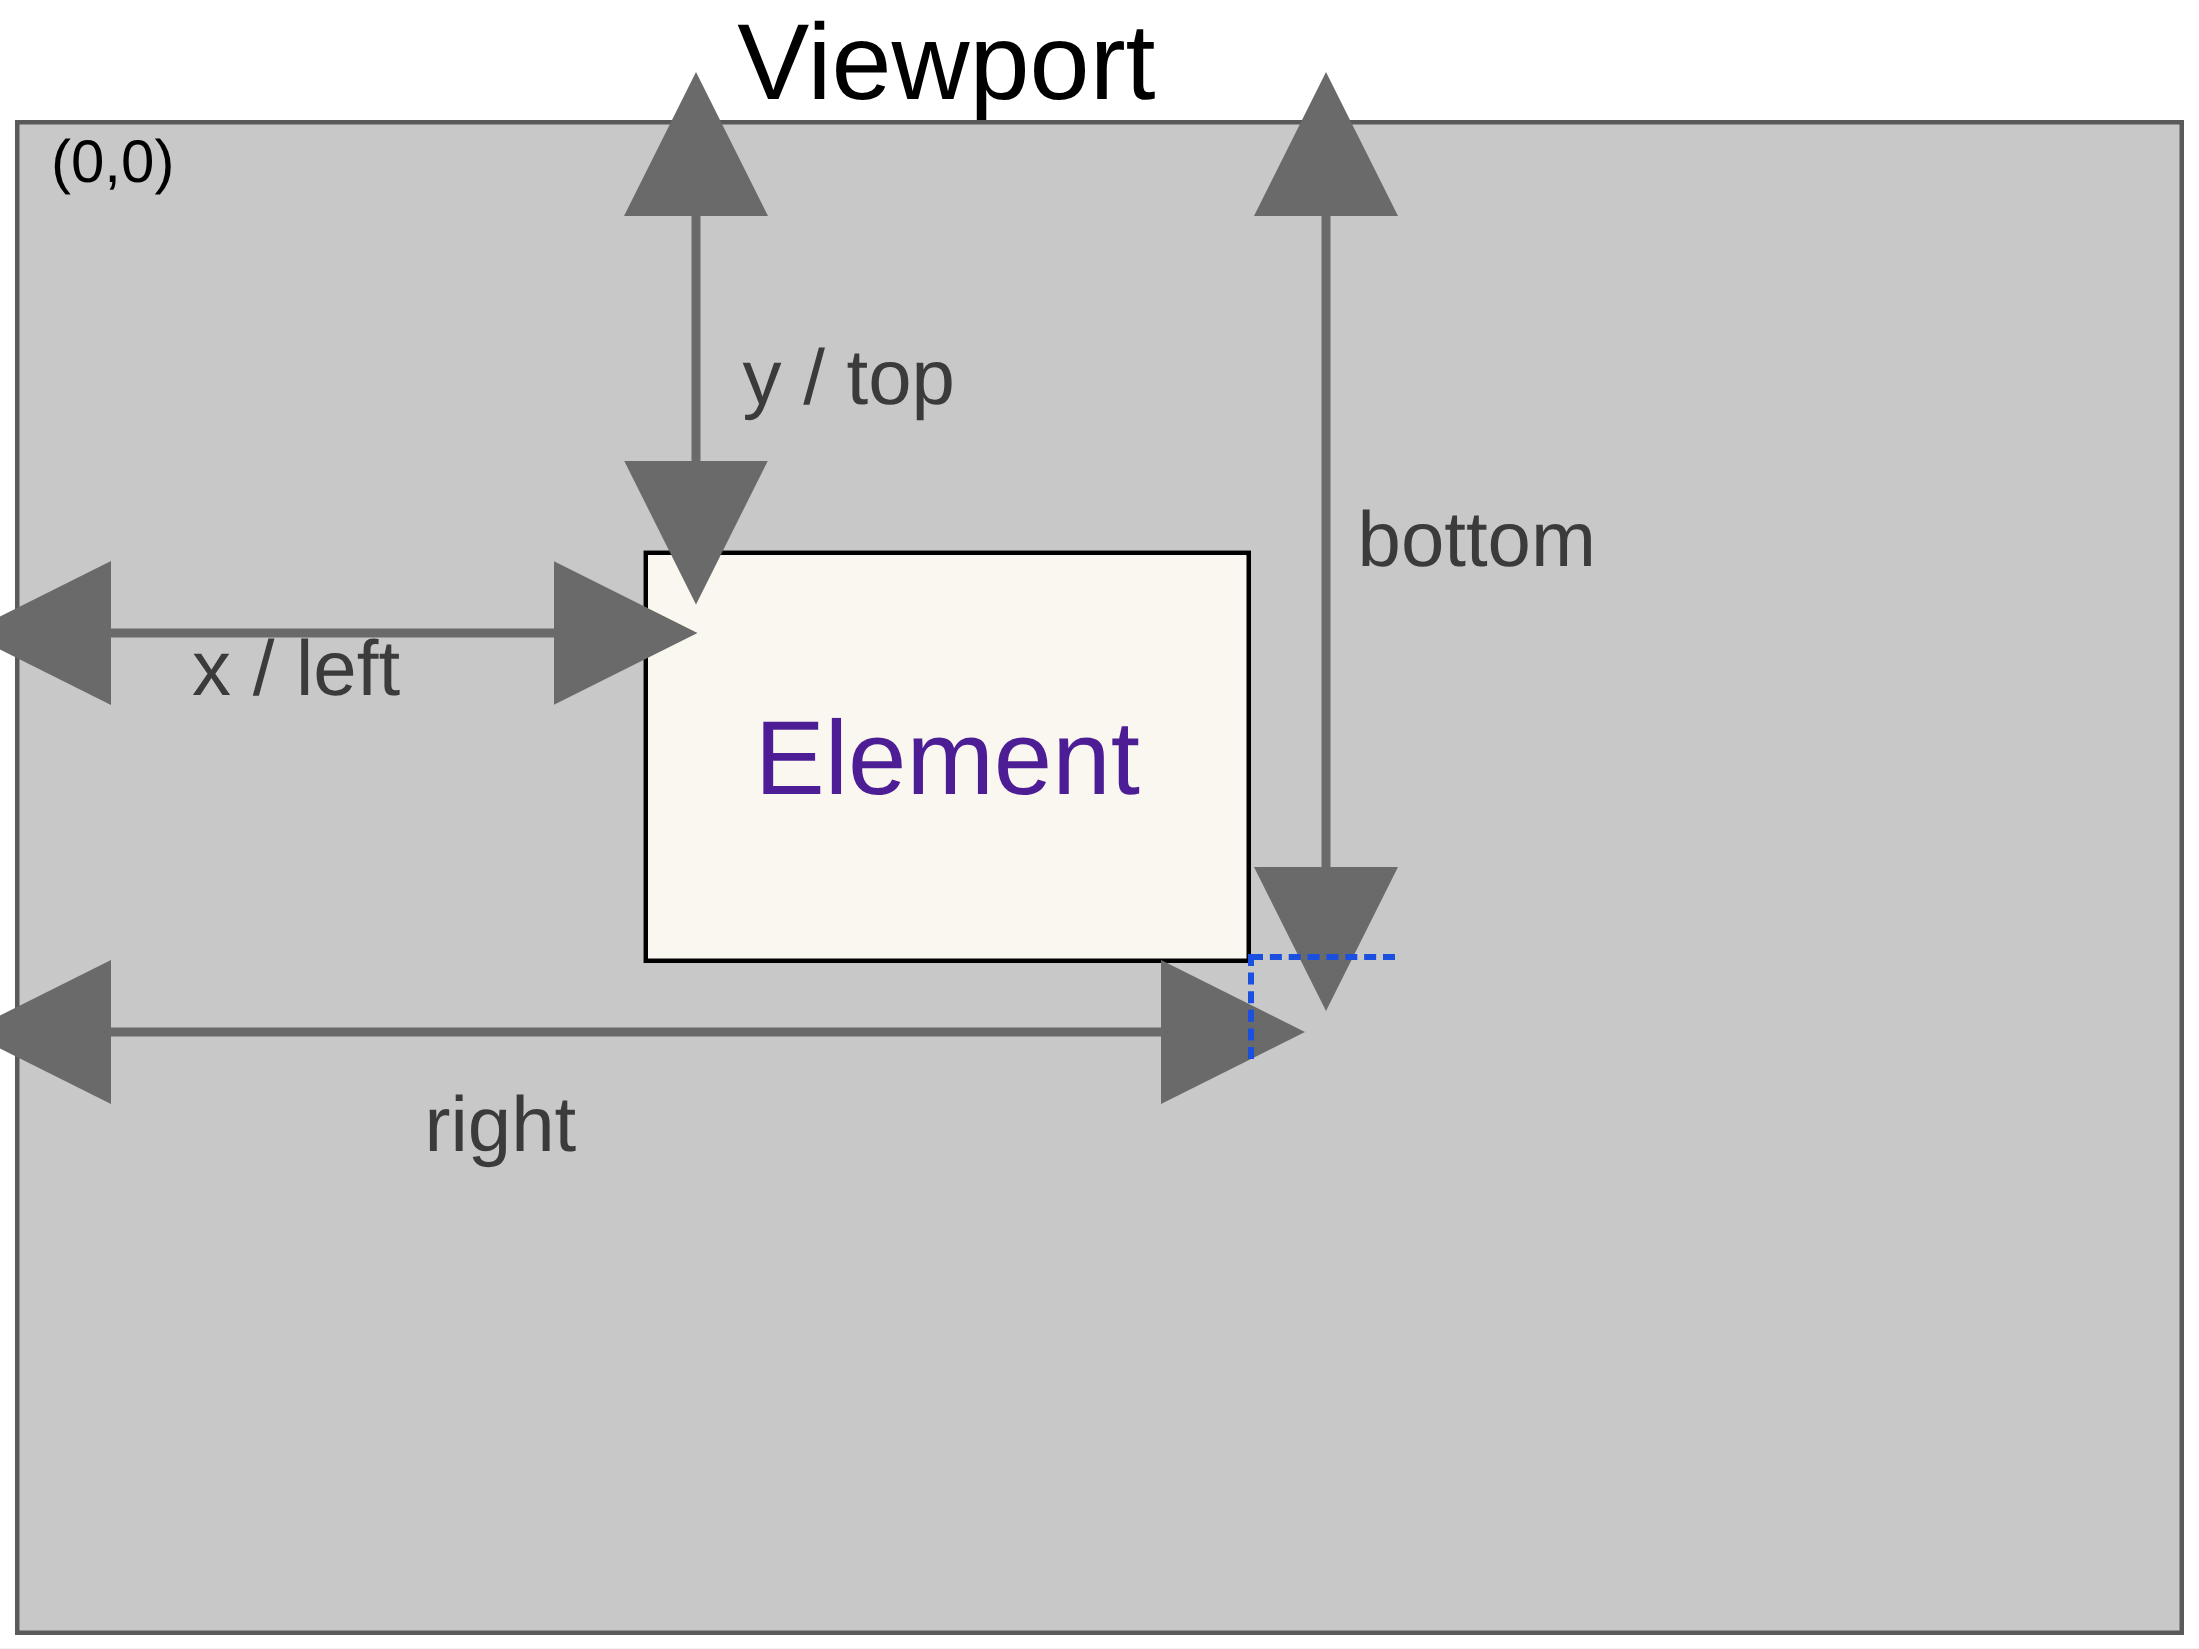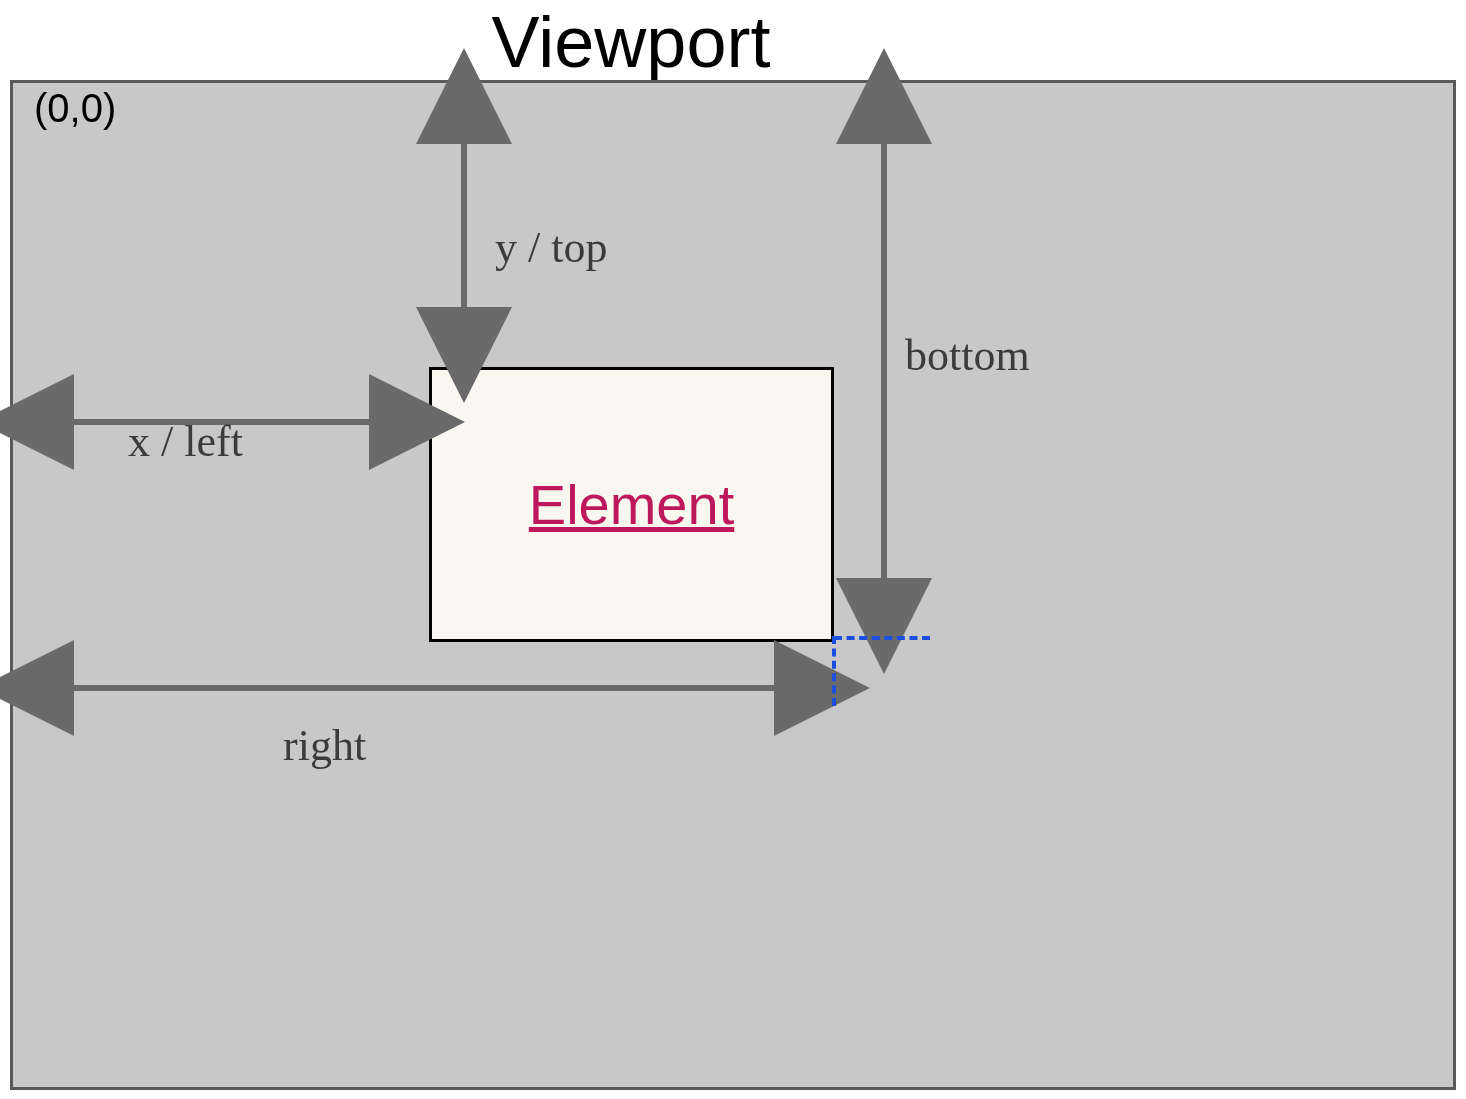--- a/index.html
+++ b/index.html
@@ -1,21 +1,21 @@
 <!DOCTYPE html>
 <html><head>
 <meta charset="utf-8">
 <style>
   html,body{margin:0;padding:0;width:1466px;height:1099px;background:#fff;font-family:Helvetica,Arial,sans-serif;}
   .title{position:absolute;left:0;top:0;width:1262px;text-align:center;font-size:72px;font-weight:400;color:#000;line-height:85px;}
   .viewport{position:absolute;left:10px;top:80px;width:1446px;height:1010px;background:#c8c8c8;border:3px solid #5a5a5a;box-sizing:border-box;}
   .origin{position:absolute;left:34px;top:86px;font-size:40px;color:#000;}
   .element{position:absolute;left:429px;top:367px;width:405px;height:275px;background:#f9f7ef;border:3px solid #000;box-sizing:border-box;display:flex;align-items:center;justify-content:center;}
-  .element-label{font-size:56px;color:#be185d;text-decoration:underline;}
-  .mono{font-family:Liberation Serif, serif;font-size:44px;color:#3b3b3b;}
+  .element-label{font-size:70px;color:#4c1d95;}
+  .mono{font-family:Liberation Sans, sans-serif;font-size:52px;color:#3b3b3b;}
   .lbl-ytop{position:absolute;left:495px;top:222px;}
   .lbl-xleft{position:absolute;left:128px;top:416px;}
   .lbl-bottom{position:absolute;left:905px;top:330px;}
   .lbl-right{position:absolute;left:283px;top:720px;}
   svg.arrow{position:absolute;overflow:visible;}
   .dash{position:absolute;border:0;}
   .dash-h{border-top:4px dashed #1a4fe0;height:0;}
   .dash-v{border-left:4px dashed #1a4fe0;width:0;}
 </style>
 </head>

